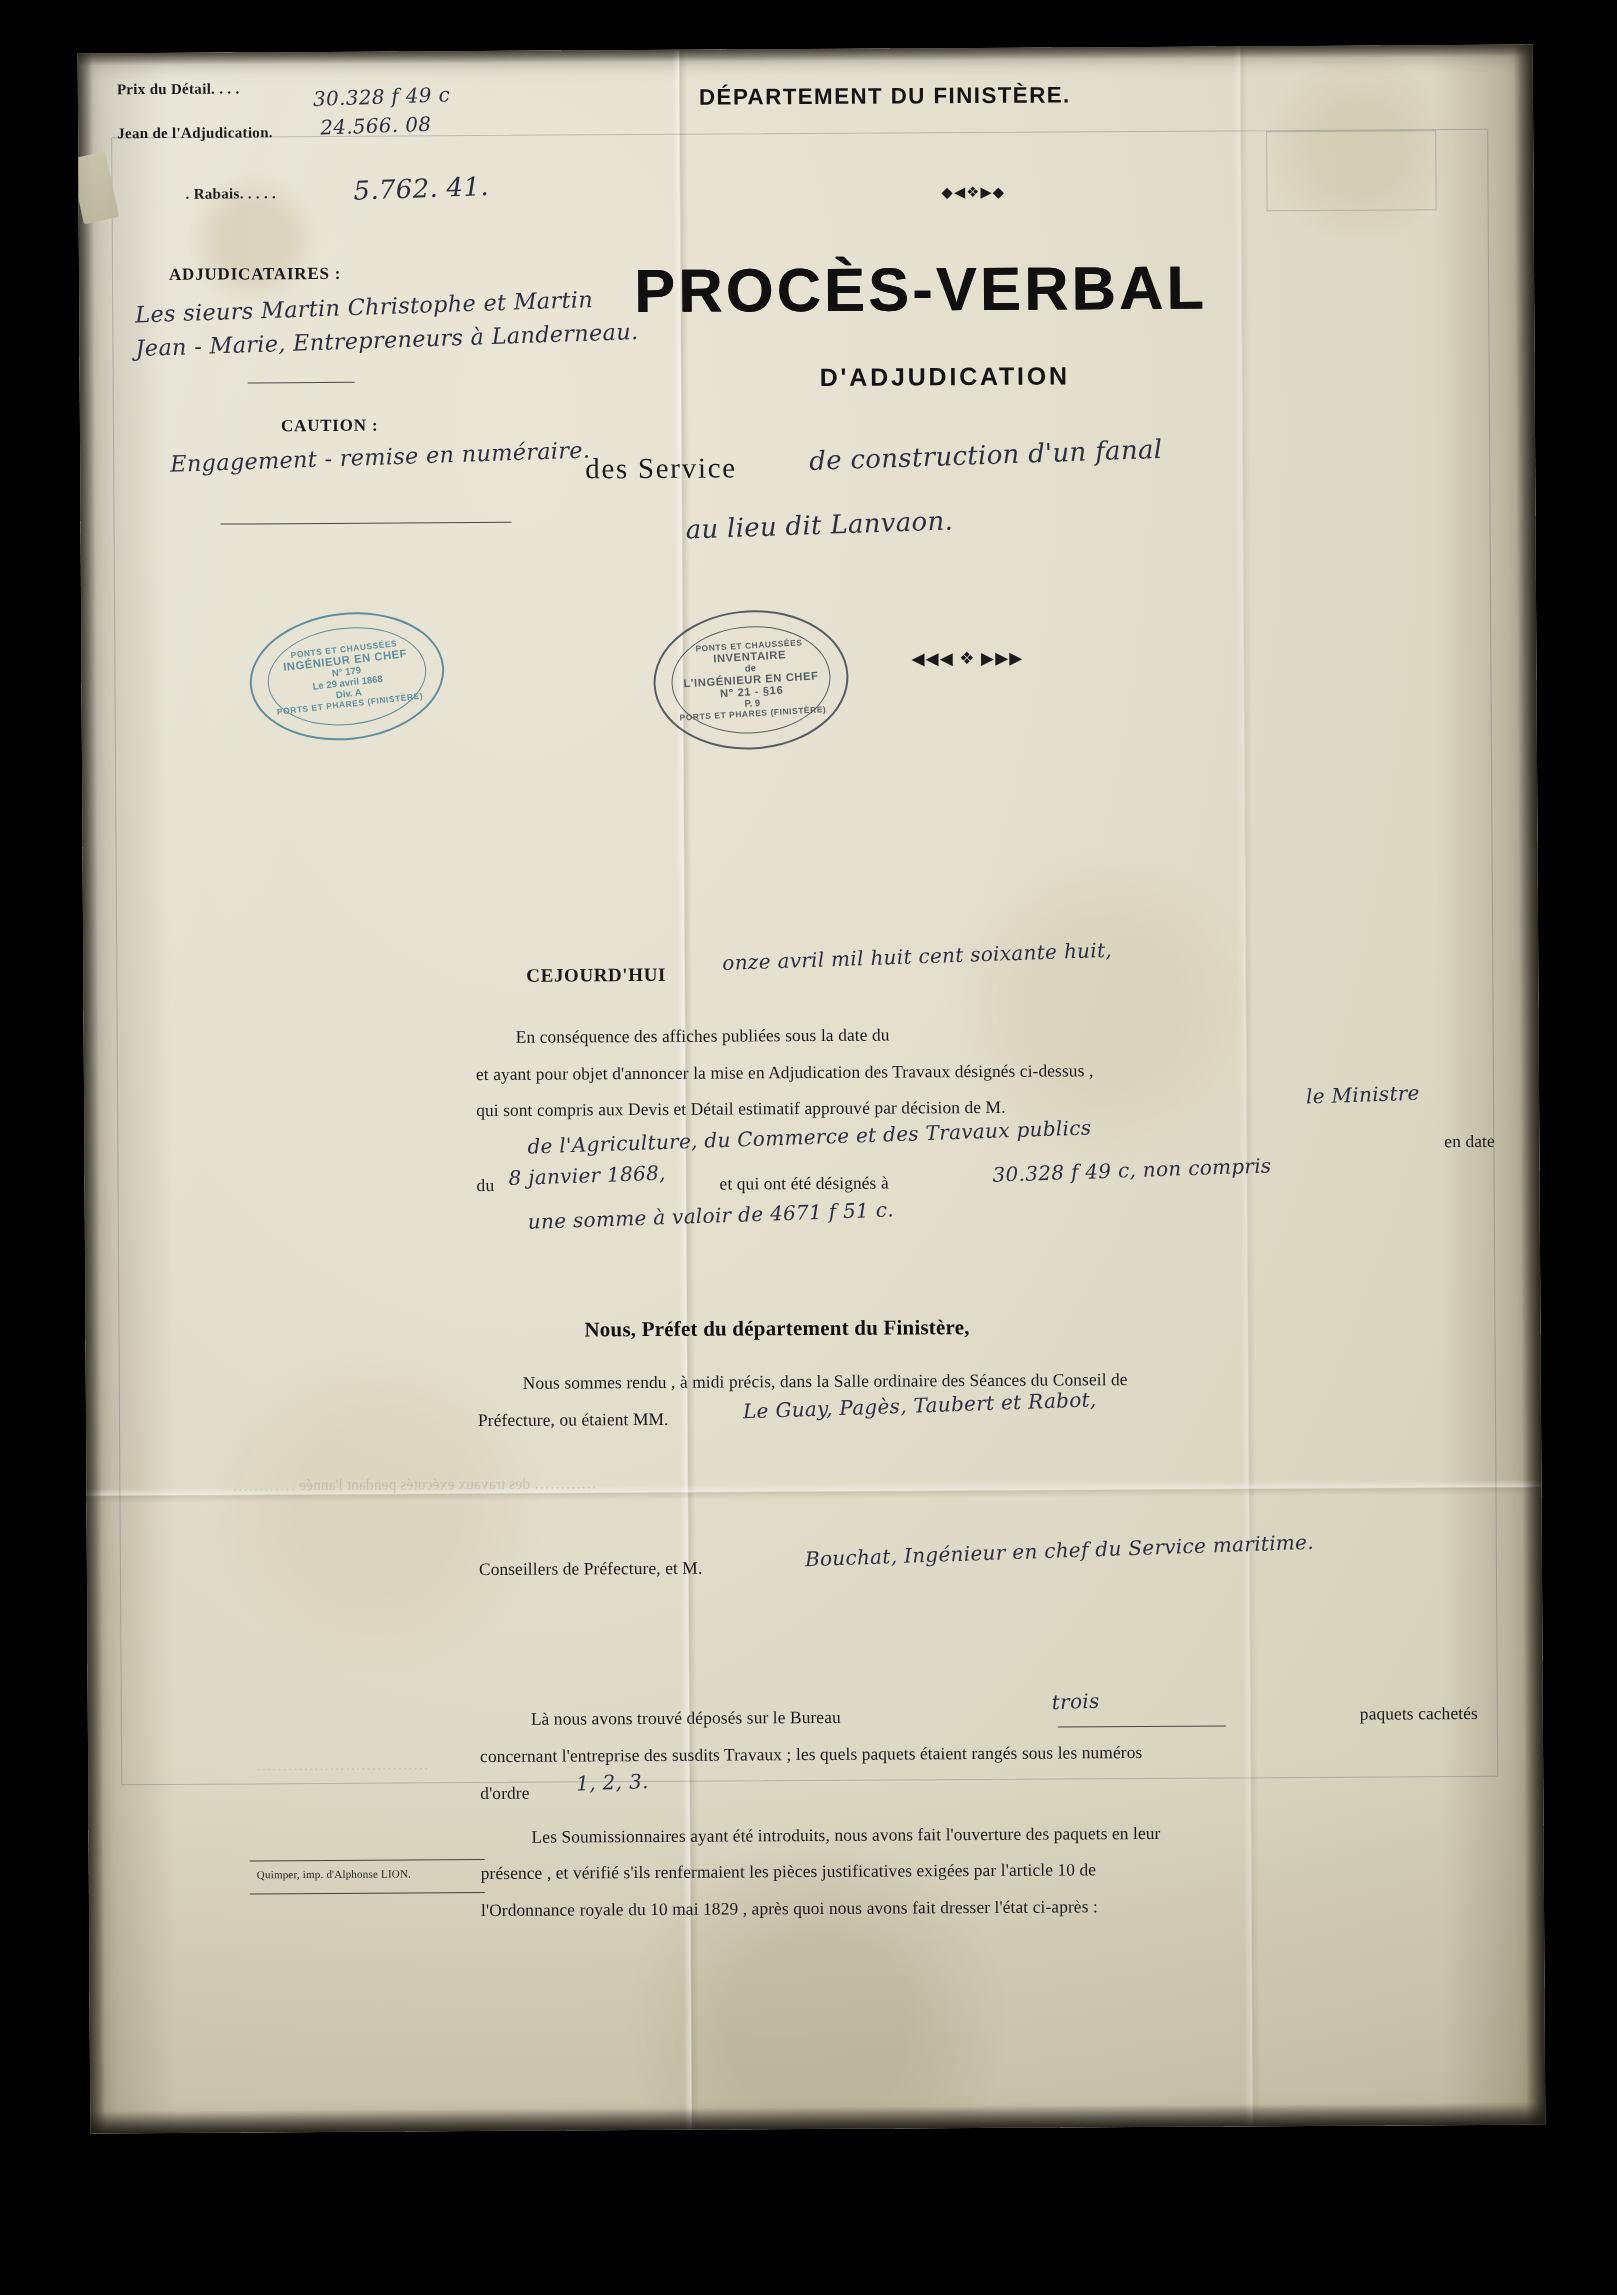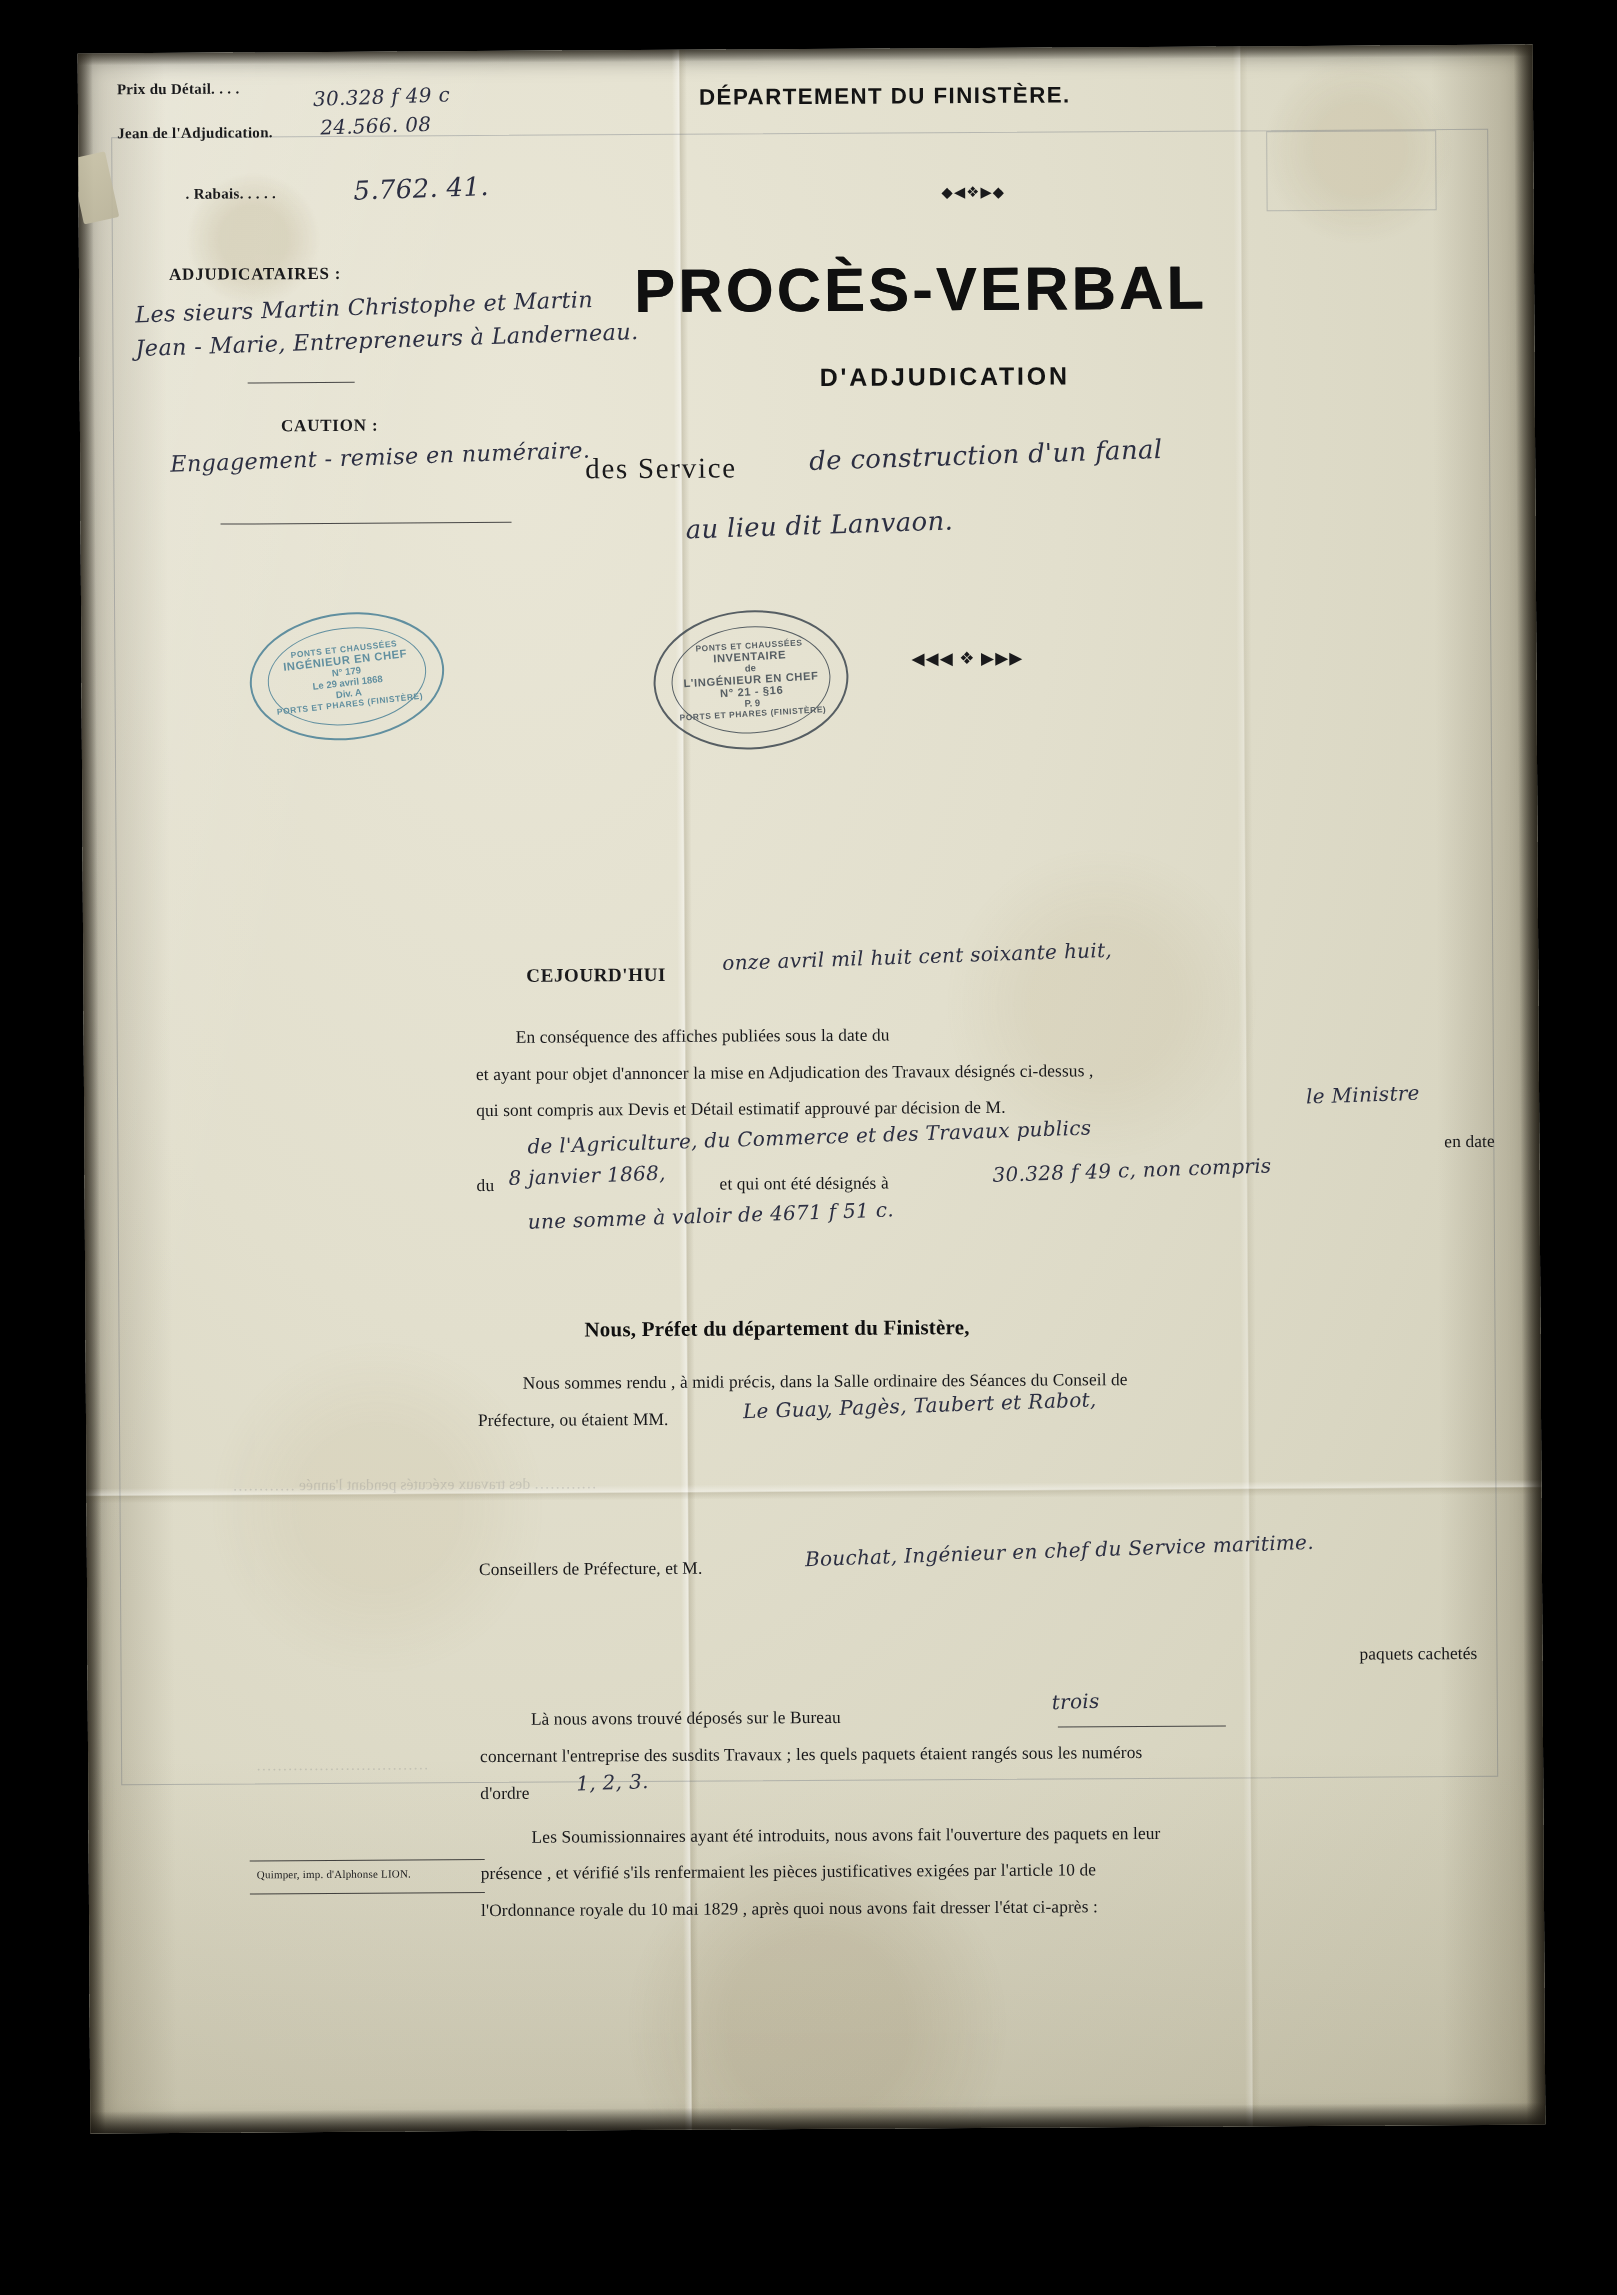--- a/index.html
+++ b/index.html
@@ -203,21 +203,21 @@
     <div class="t print body" style="left:437px;top:1322px;">Nous sommes rendu , à midi précis, dans la Salle ordinaire des Séances du Conseil de</div>
     <div class="t print body" style="left:392px;top:1359px;">Préfecture, ou étaient MM.</div>
     <div class="t hand hm" style="left:657px;top:1345px;">Le Guay, Pagès, Taubert et Rabot,</div>
 
     <div class="t print body" style="left:392px;top:1508px;">Conseillers de Préfecture, et M.</div>
     <div class="t hand hm" style="left:718px;top:1491px;">Bouchat, Ingénieur en chef du Service maritime.</div>
 
     <div class="t print body" style="left:443px;top:1658px;">Là nous avons trouvé déposés sur le Bureau</div>
     <div class="t hand hm" style="left:964px;top:1642px;">trois</div>
     <div class="uline" style="left:970px;top:1679px;width:168px;"></div>
-    <div class="t print body" style="left:1272px;top:1598px;">paquets cachetés</div>
+    <div class="t print body" style="left:1272px;top:1658px;">paquets cachetés</div>
     <div class="t print body" style="left:392px;top:1695px;">concernant l'entreprise des susdits Travaux ; les quels paquets étaient rangés sous les numéros</div>
     <div class="t print body" style="left:392px;top:1732px;">d'ordre</div>
     <div class="t hand hm" style="left:488px;top:1720px;">1, 2, 3.</div>
 
     <div class="t print body" style="left:443px;top:1776px;">Les Soumissionnaires ayant été introduits, nous avons fait l'ouverture des paquets en leur</div>
     <div class="t print body" style="left:392px;top:1812px;">présence , et vérifié s'ils renfermaient les pièces justificatives exigées par l'article 10 de</div>
     <div class="t print body" style="left:392px;top:1849px;">l'Ordonnance royale du 10 mai 1829 , après quoi nous avons fait dresser l'état ci-après :</div>
 
     <div class="ghost" style="left:146px;top:1424px;">
       ………… des travaux exécutés pendant l'année …………

